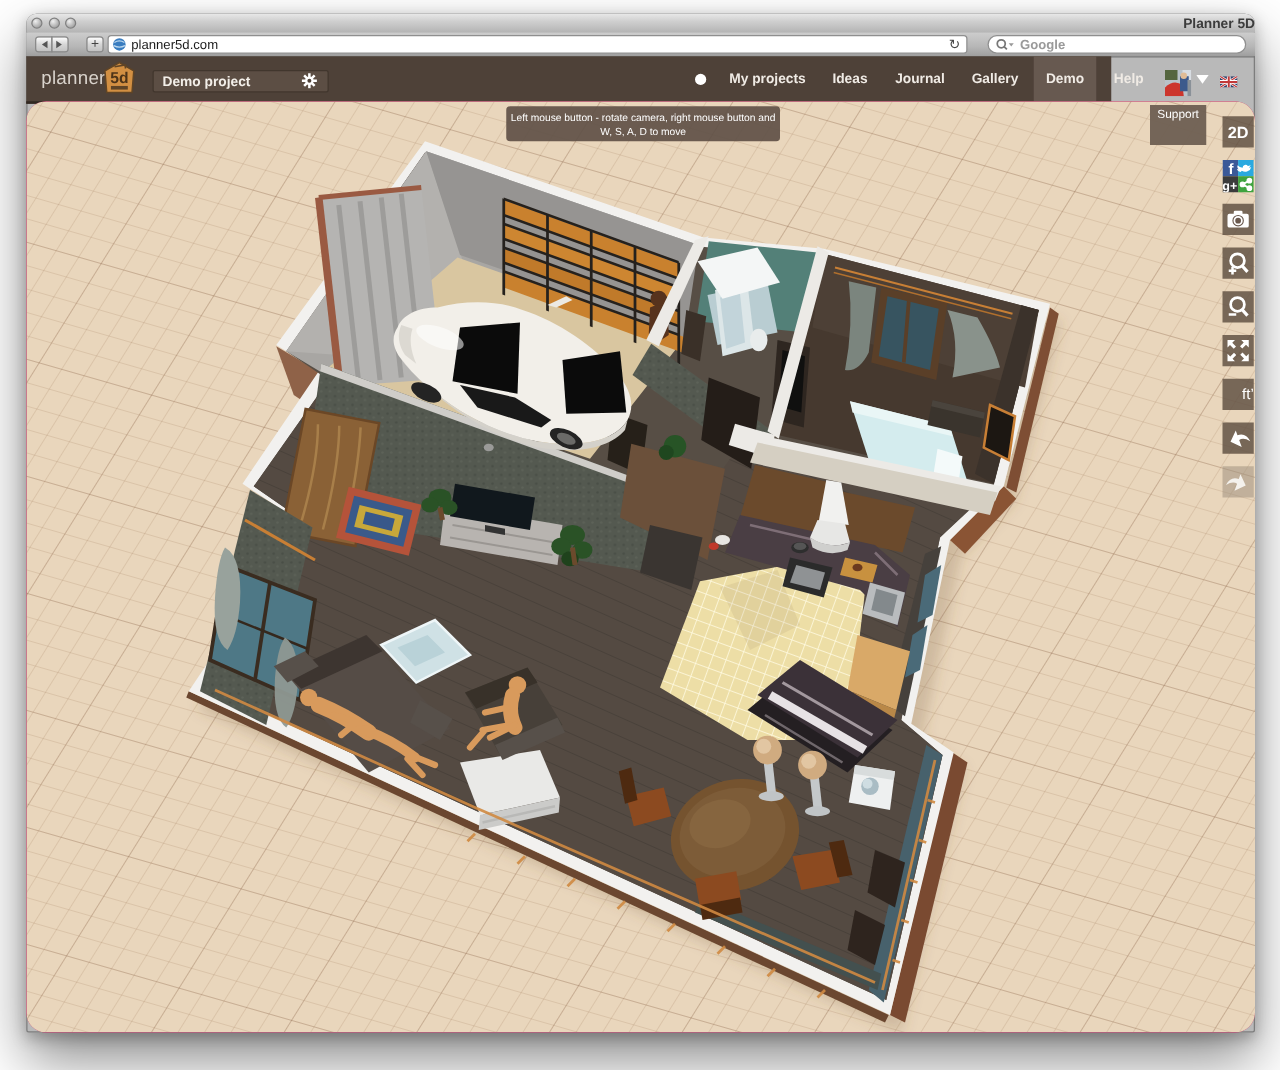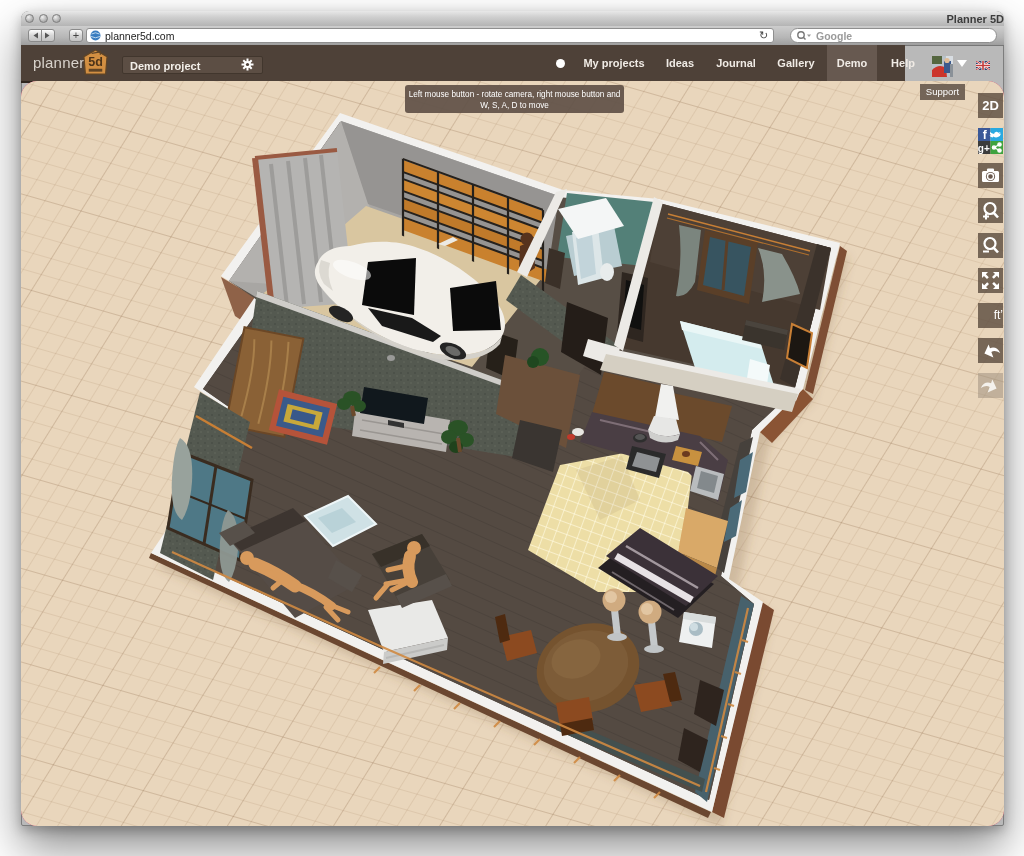--- a/index.html
+++ b/index.html
@@ -12,21 +12,21 @@
       background:radial-gradient(circle at 35% 30%,#efefef,#b9b9b9 55%,#8f8f8f);border:1px solid #7f7f7f;box-sizing:border-box;}
   .title{position:absolute;top:2px;left:0;width:100%;text-align:right;font-size:11px;font-weight:bold;color:#3c3c3c;}
   .toolbar{position:absolute;left:0;top:15px;width:983px;height:19px;
        background:linear-gradient(#cdcdcd,#b6b6b6 60%,#9e9e9e);border-bottom:1px solid #777;}
   .btn{position:absolute;top:3px;height:13px;background:linear-gradient(#fdfdfd,#d6d6d6 50%,#c2c2c2);
        border:1px solid #8a8a8a;box-sizing:border-box;}
   .urlfield{position:absolute;left:65px;top:2px;width:688px;height:15px;background:#fff;border:1px solid #8f8f8f;
        border-radius:3px;box-sizing:border-box;}
   .gfield{position:absolute;left:769px;top:2px;width:207px;height:15px;background:#fff;border:1px solid #8f8f8f;
        border-radius:8px;box-sizing:border-box;}
-  .header{position:absolute;left:0;top:34px;width:868px;height:36px;background:#4e4138;border-bottom:2px solid #302720;padding-left:16px;}
+  .header{position:absolute;left:0;top:34px;width:868px;height:36px;background:#4e4138;border-bottom:2px solid #302720;}
   .nav{position:absolute;top:0;height:36px;line-height:36px;color:#f0ebe5;font-size:11px;font-weight:bold;text-align:center;}
   .canvas{position:absolute;left:0;top:70px;width:983px;height:745px;overflow:hidden;background:#be185d;border-radius:16px;}
   .tip{position:absolute;background:rgba(96,80,70,0.92);color:#fff;border-radius:3px;text-align:center;}
   .rbtn{position:absolute;left:957px;width:25px;height:25px;background:rgba(94,78,65,0.82);color:#fff;}
 </style>
 </head>
 <body>
 <div class="win">
   <div class="titlebar">
     <div class="tl" style="left:4px"></div>
@@ -415,21 +415,21 @@
 
       <g stroke="#d08a42" stroke-width="2.2" fill="none" opacity="0.9">
         <path d="M172,552 L380,646 L700,786"></path>
         <path d="M748,608 L706,792"></path>
         <path d="M380,667 l-6,6 M420,685 l-6,6 M460,703 l-6,6 M500,721 l-6,6 M540,739 l-6,6 M580,757 l-6,6 M620,775 l-6,6 M660,792 l-6,6"></path>
         <path d="M742,640 l6,2 M735,672 l6,2 M728,704 l6,2 M721,736 l6,2 M714,768 l6,2"></path>
       </g>
     </svg>
     
     <div class="tip" style="left:384px;top:4px;width:219px;height:24px;font-size:8.2px;line-height:11.5px;padding-top:3.5px;">Left mouse button - rotate camera, right mouse button and<br>W, S, A, D to move</div>
-    <div class="tip" style="left:899px;top:3px;width:45px;height:16px;font-size:9.5px;line-height:16px;border-radius:0;background:rgba(110,95,82,0.95);text-align:center;">Support</div>
+    <div class="tip" style="left:899px;top:3px;width:45px;height:32px;font-size:9.5px;line-height:16px;border-radius:0;background:rgba(110,95,82,0.95);text-align:center;">Support</div>
     
     <div class="rbtn" style="top:12px;font-size:13px;font-weight:bold;text-align:center;line-height:25px;">2D</div>
     <div class="rbtn" style="top:47px;height:26px;background:none;">
       <svg width="25" height="26">
         <rect width="12.5" height="13" fill="#3b5998"></rect>
           <rect x="12.5" width="12.5" height="13" fill="#2aa9e0"></rect>
         <rect y="13" width="12.5" height="13" fill="#3b3b3b"></rect>
           <rect x="12.5" y="13" width="12.5" height="13" fill="#3fa33f"></rect>
         <text x="6.8" y="11" font-size="12" font-weight="bold" fill="#fff" text-anchor="middle" font-family="Liberation Sans">f</text>
         <path d="M15.5,8.5 q2,1.5 4.5,0.5 q2.5,-1 3,-3.5 q-1,0.5 -2,0.4 q1.2,-0.8 1.5,-2 q-1.1,0.6 -2.2,0.8 q-1,-1.2 -2.6,-0.8 q-1.6,0.4 -1.6,2.2 q-2.5,-0.3 -4,-2 q-0.8,2 1,3.2 q-0.8,0 -1.5,-0.4 q0.2,2 2.9,2.6z" fill="#fff"></path>

